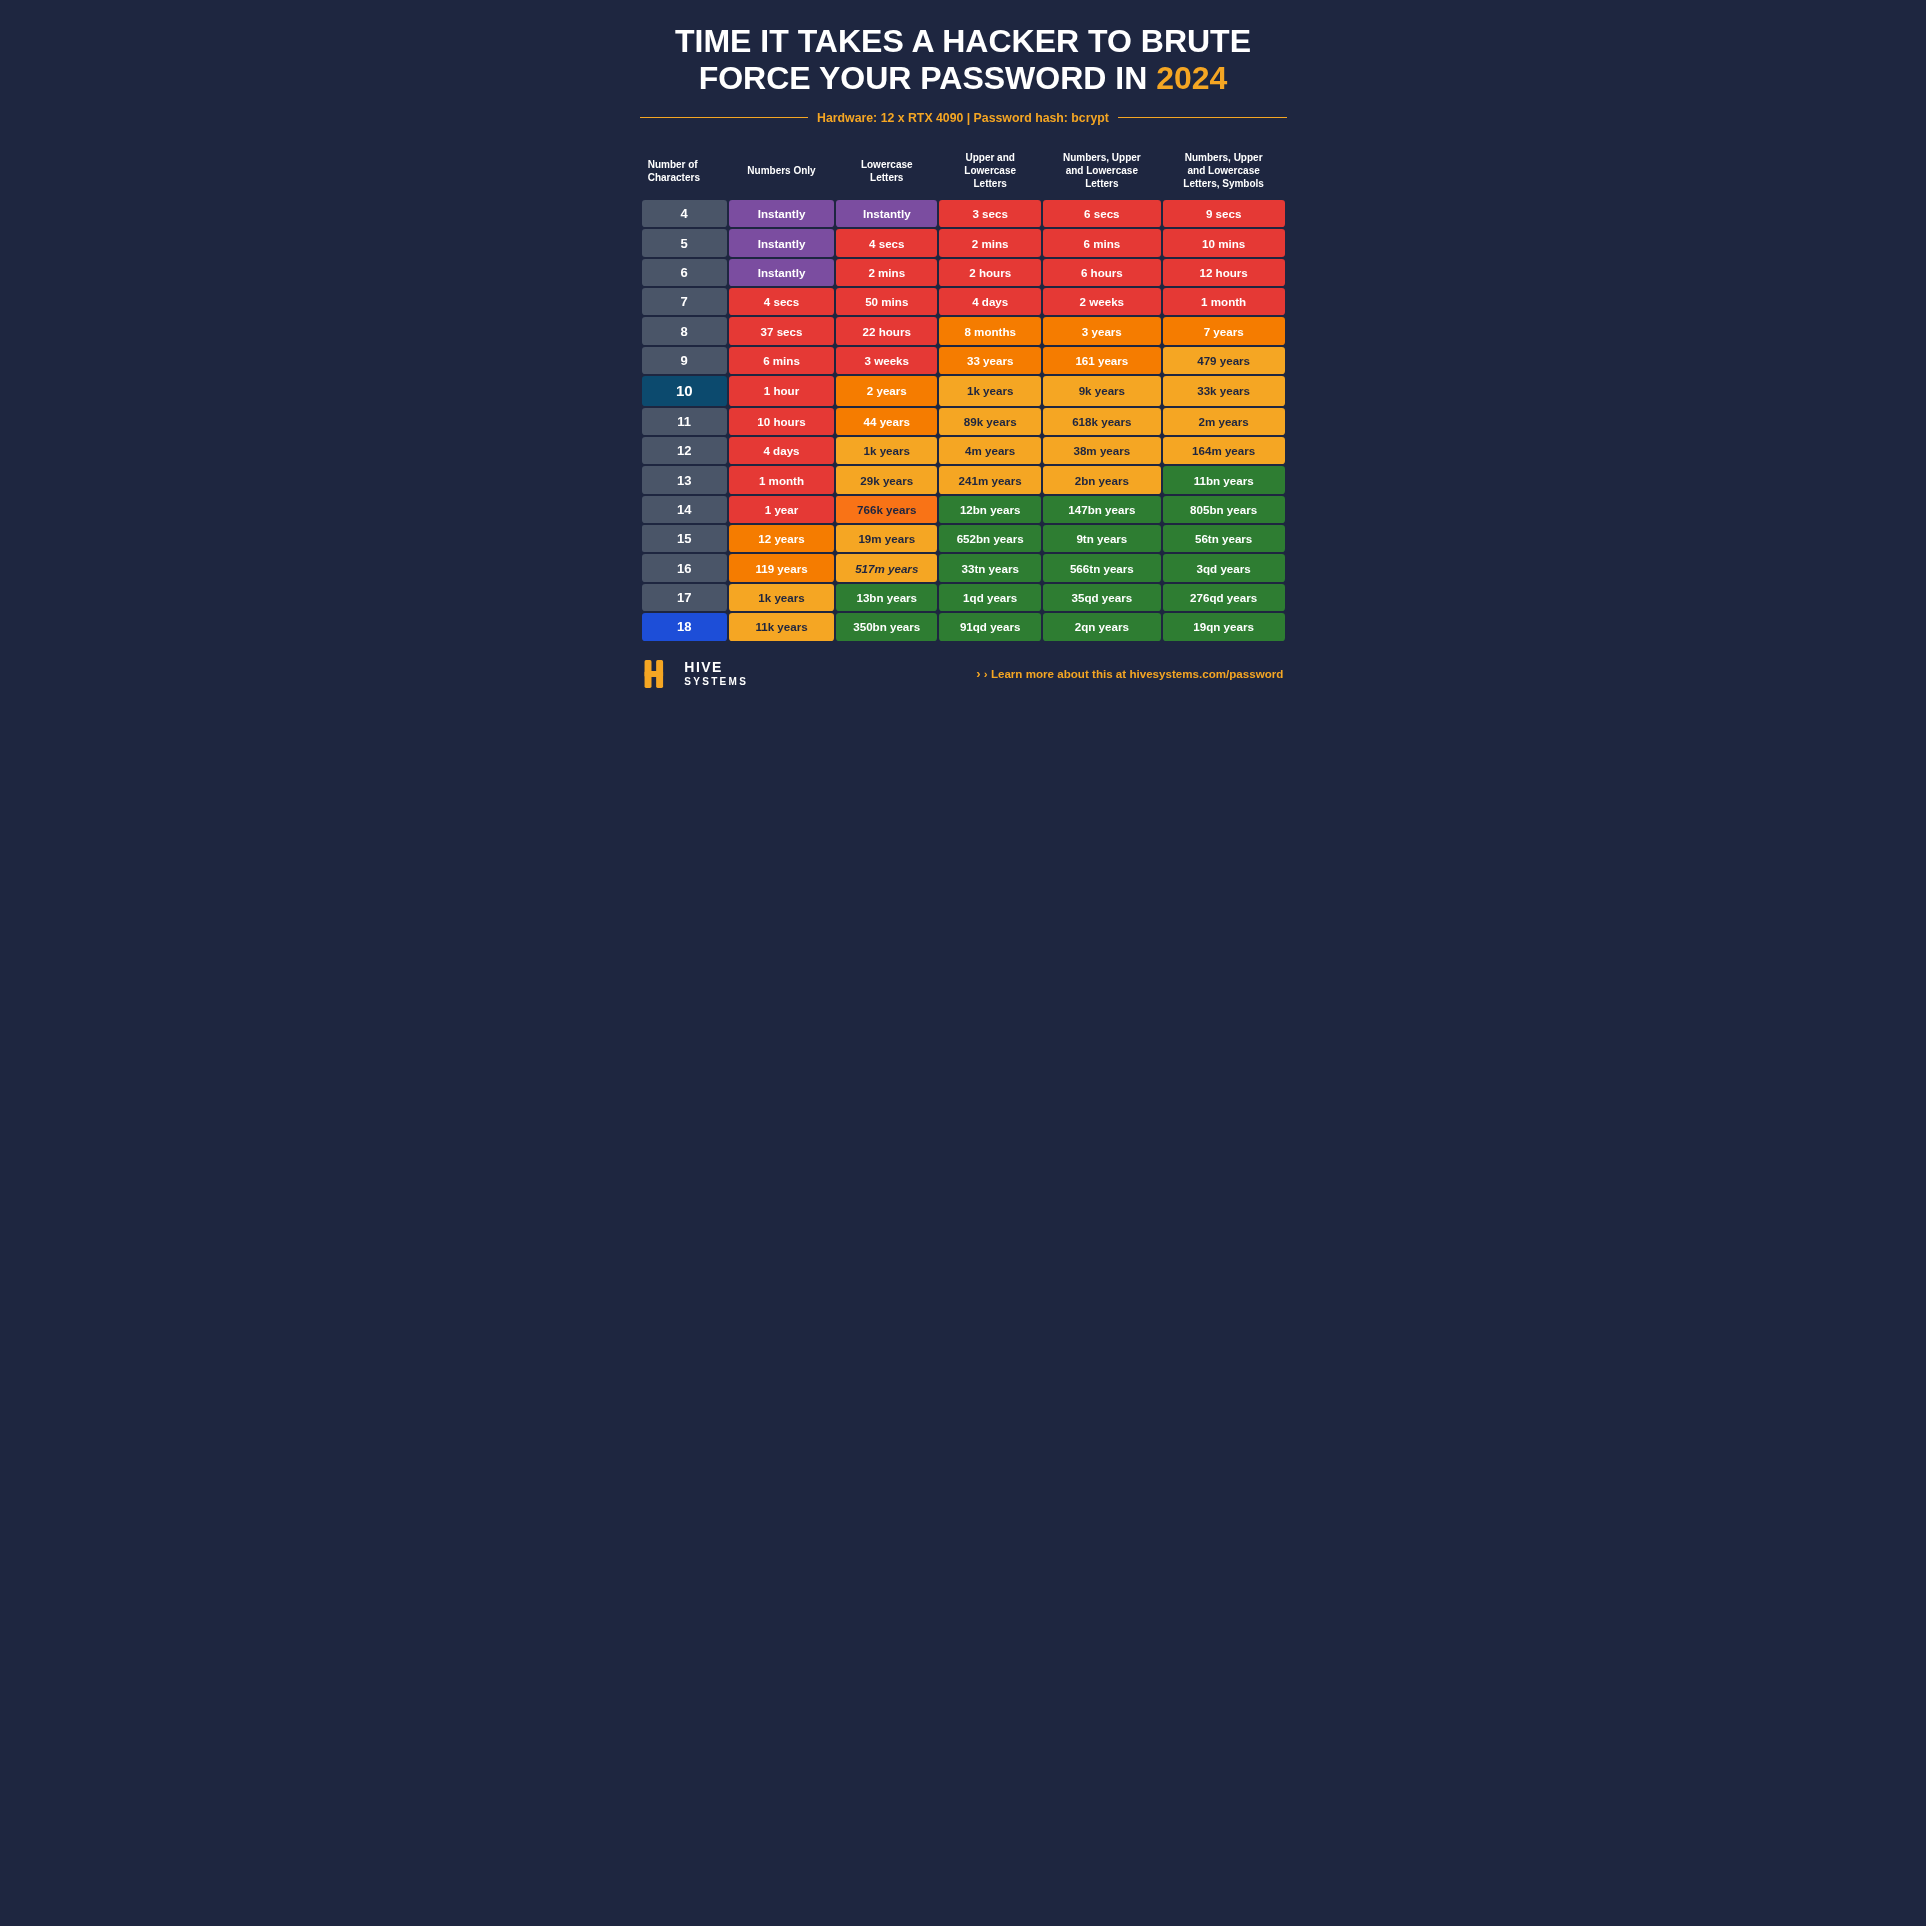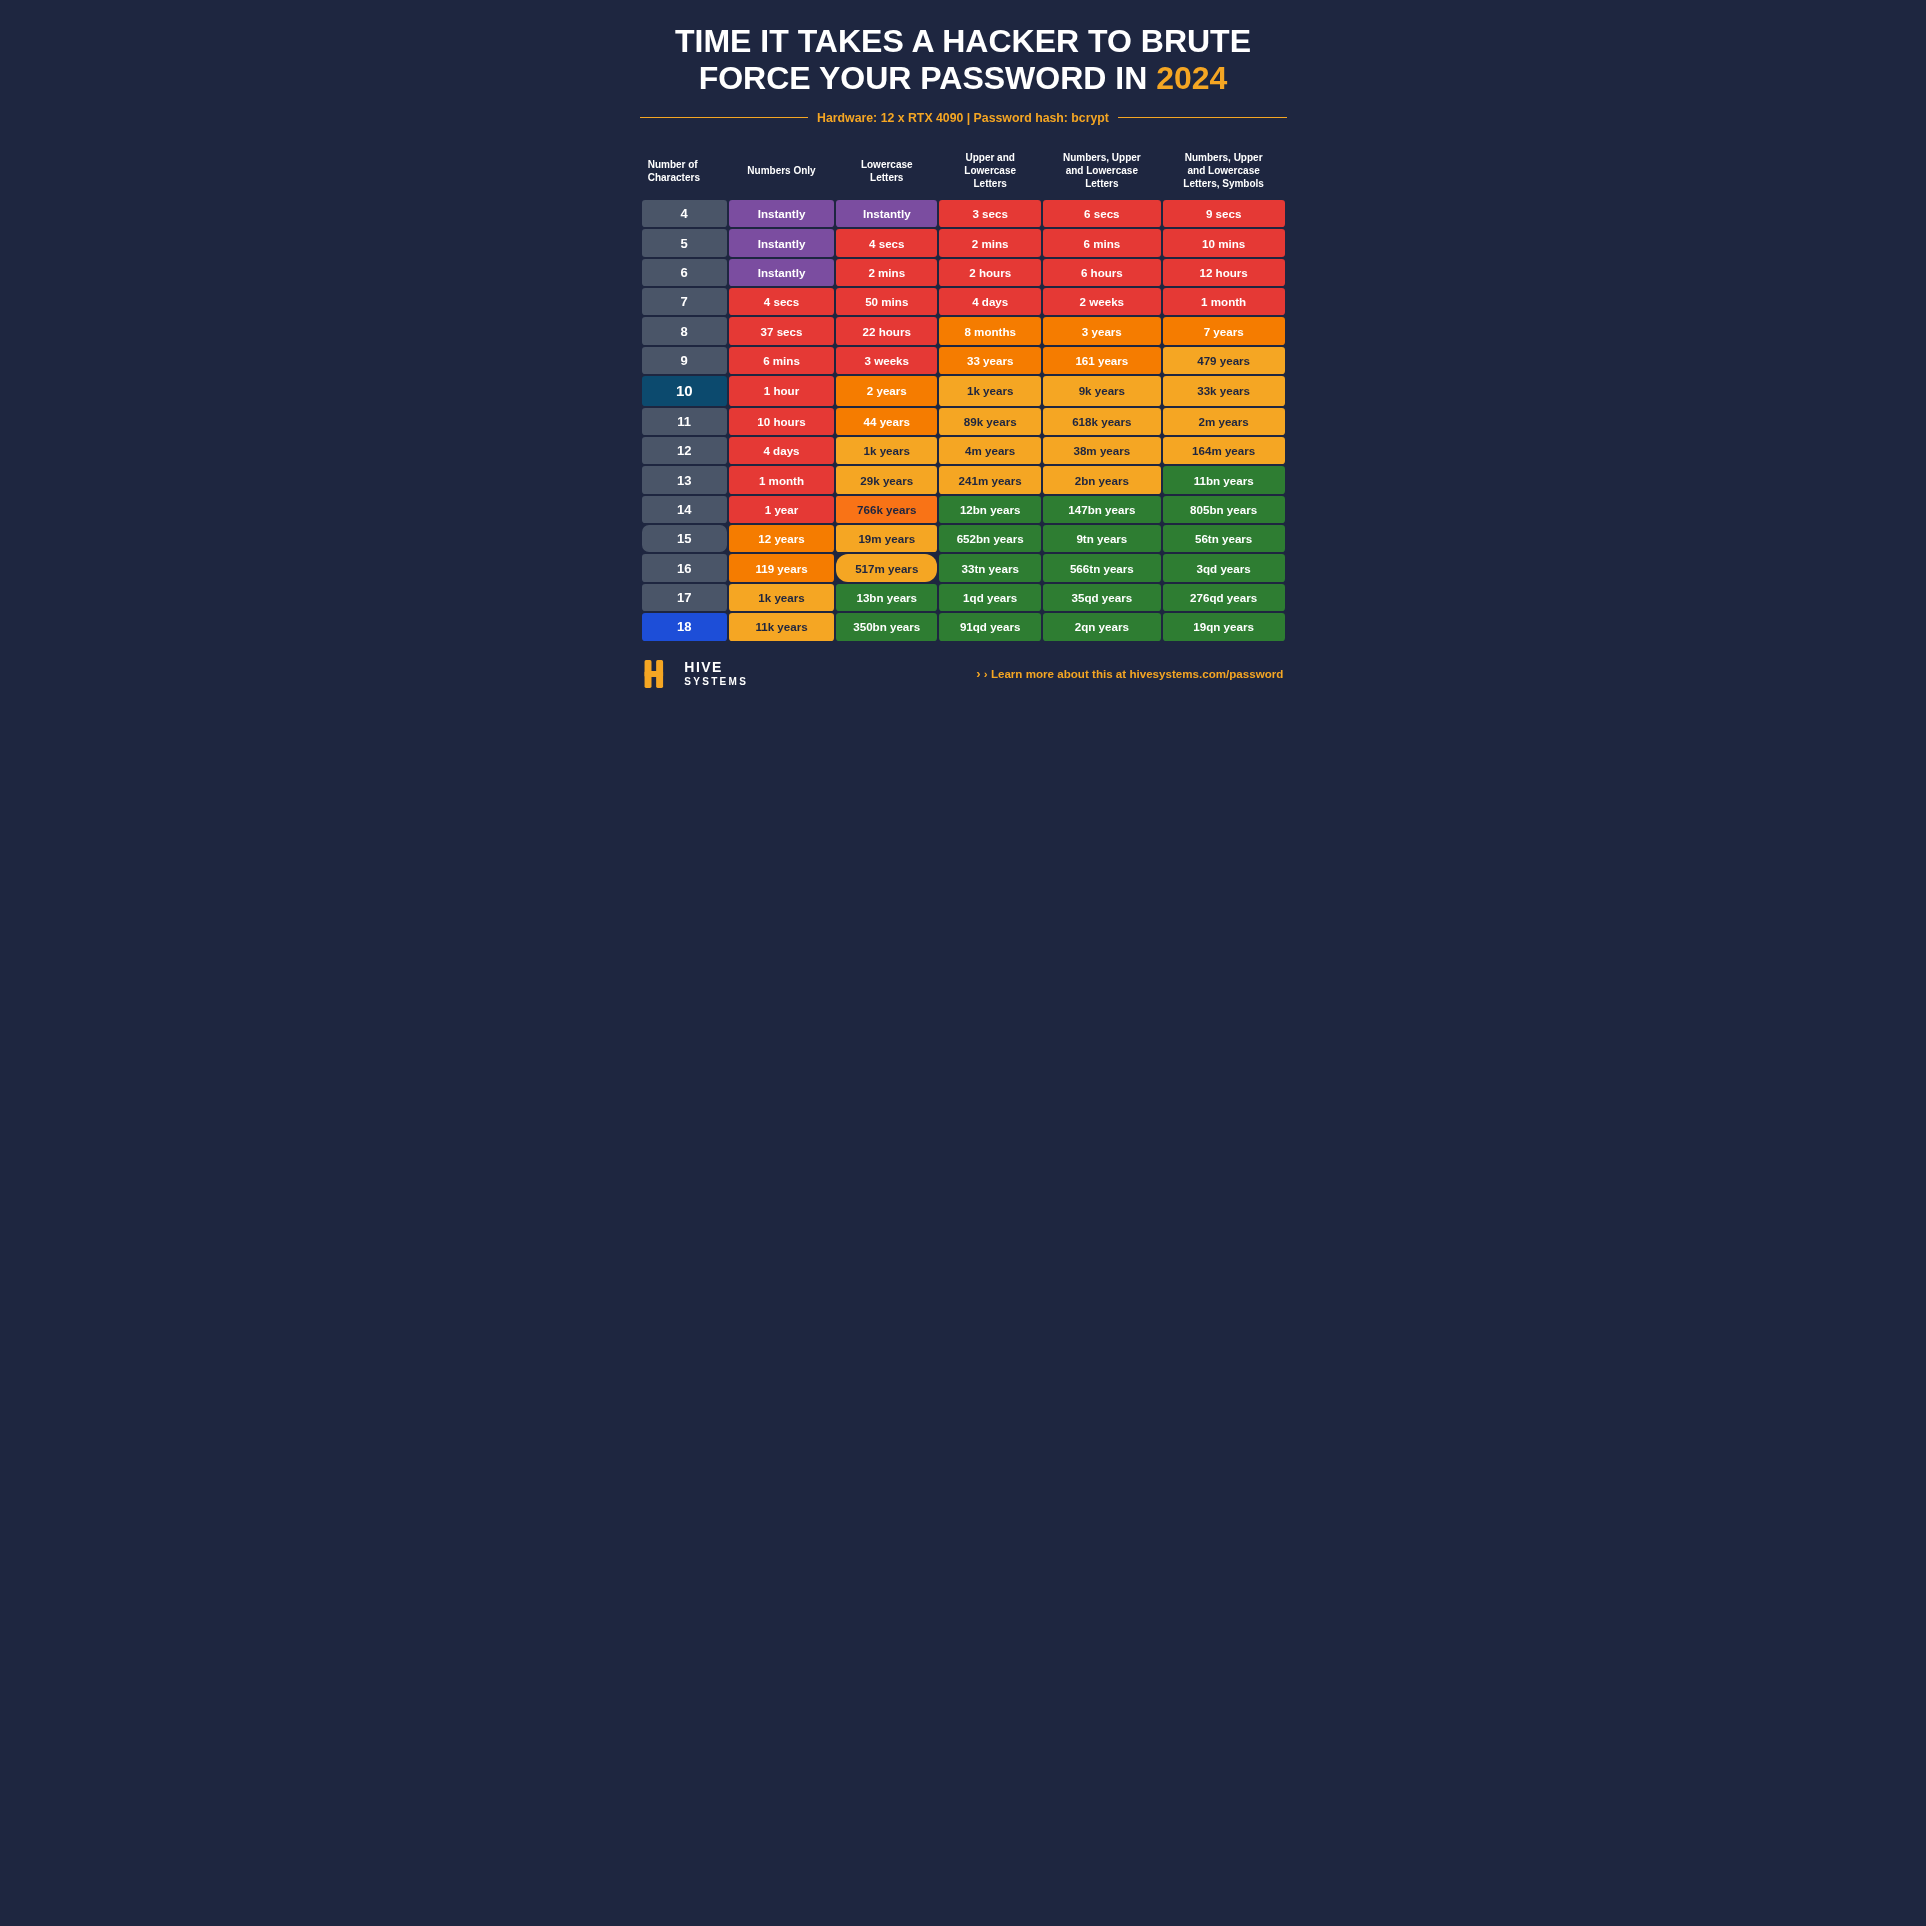--- a/index.html
+++ b/index.html
@@ -229,31 +229,31 @@
       </tr>
       <tr>
         <td style="background: rgb(74, 85, 104); color: white; border-radius: 3.1px; font-size: 13px; font-weight: 900;">14</td>
         <td style="background: rgb(229, 57, 53); color: white; border-radius: 3.1px;">1 year</td>
         <td style="background: #f97316; color: rgb(30, 38, 64); border-radius: 2px;">766k years</td>
         <td style="background: rgb(46, 125, 50); color: white; border-radius: 3.1px;">12bn years</td>
         <td style="background: rgb(46, 125, 50); color: white; border-radius: 3.1px; margin-left: 44px;">147bn years</td>
         <td style="background: rgb(46, 125, 50); color: white; border-radius: 3.1px;">805bn years</td>
       </tr>
       <tr>
-        <td style="background: rgb(74, 85, 104); color: white; border-radius: 7px; font-size: 13px; font-weight: 900;">15</td>
+        <td style="background: rgb(74, 85, 104); color: white; border-radius: 2px; font-size: 13px; font-weight: 900;">15</td>
         <td style="background: rgb(245, 124, 0); color: white; border-radius: 3.1px;">12 years</td>
         <td style="background: rgb(245, 166, 35); color: rgb(30, 38, 64); border-radius: 3.1px;">19m years</td>
         <td style="background: rgb(46, 125, 50); color: white; border-radius: 3.1px;">652bn years</td>
         <td style="background: rgb(46, 125, 50); color: white; border-radius: 3.1px;">9tn years</td>
         <td style="background: rgb(46, 125, 50); color: white; border-radius: 3.1px;">56tn years</td>
       </tr>
       <tr>
         <td style="background: rgb(74, 85, 104); color: white; border-radius: 3.1px; font-size: 13px; font-weight: 900;">16</td>
         <td style="background: rgb(245, 124, 0); color: white; border-radius: 3.1px;">119 years</td>
-        <td style="background: rgb(245, 166, 35); color: rgb(30, 38, 64); border-radius: 12px;">517m years</td>
+        <td style="background: rgb(245, 166, 35); color: rgb(30, 38, 64); border-radius: 3px; font-style: italic;">517m years</td>
         <td style="background: rgb(46, 125, 50); color: white; border-radius: 3.1px;">33tn years</td>
         <td style="background: rgb(46, 125, 50); color: white; border-radius: 3.1px;">566tn years</td>
         <td style="background: rgb(46, 125, 50); color: white; border-radius: 3.1px;">3qd years</td>
       </tr>
       <tr>
         <td style="background: rgb(74, 85, 104); color: white; border-radius: 3.1px; font-size: 13px; font-weight: 900;">17</td>
         <td style="background: rgb(245, 166, 35); color: rgb(30, 38, 64); border-radius: 3.1px;">1k years</td>
         <td style="background: rgb(46, 125, 50); color: white; border-radius: 3.1px;">13bn years</td>
         <td style="background: rgb(46, 125, 50); color: white; border-radius: 3.1px;">1qd years</td>
         <td style="background: rgb(46, 125, 50); color: white; border-radius: 3.1px;">35qd years</td>

